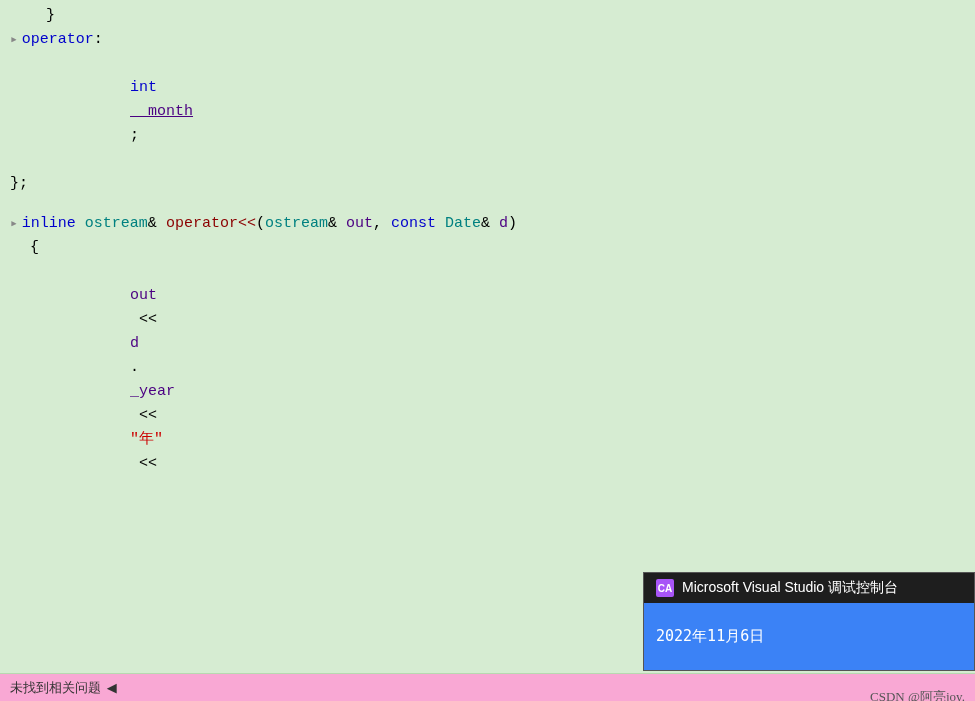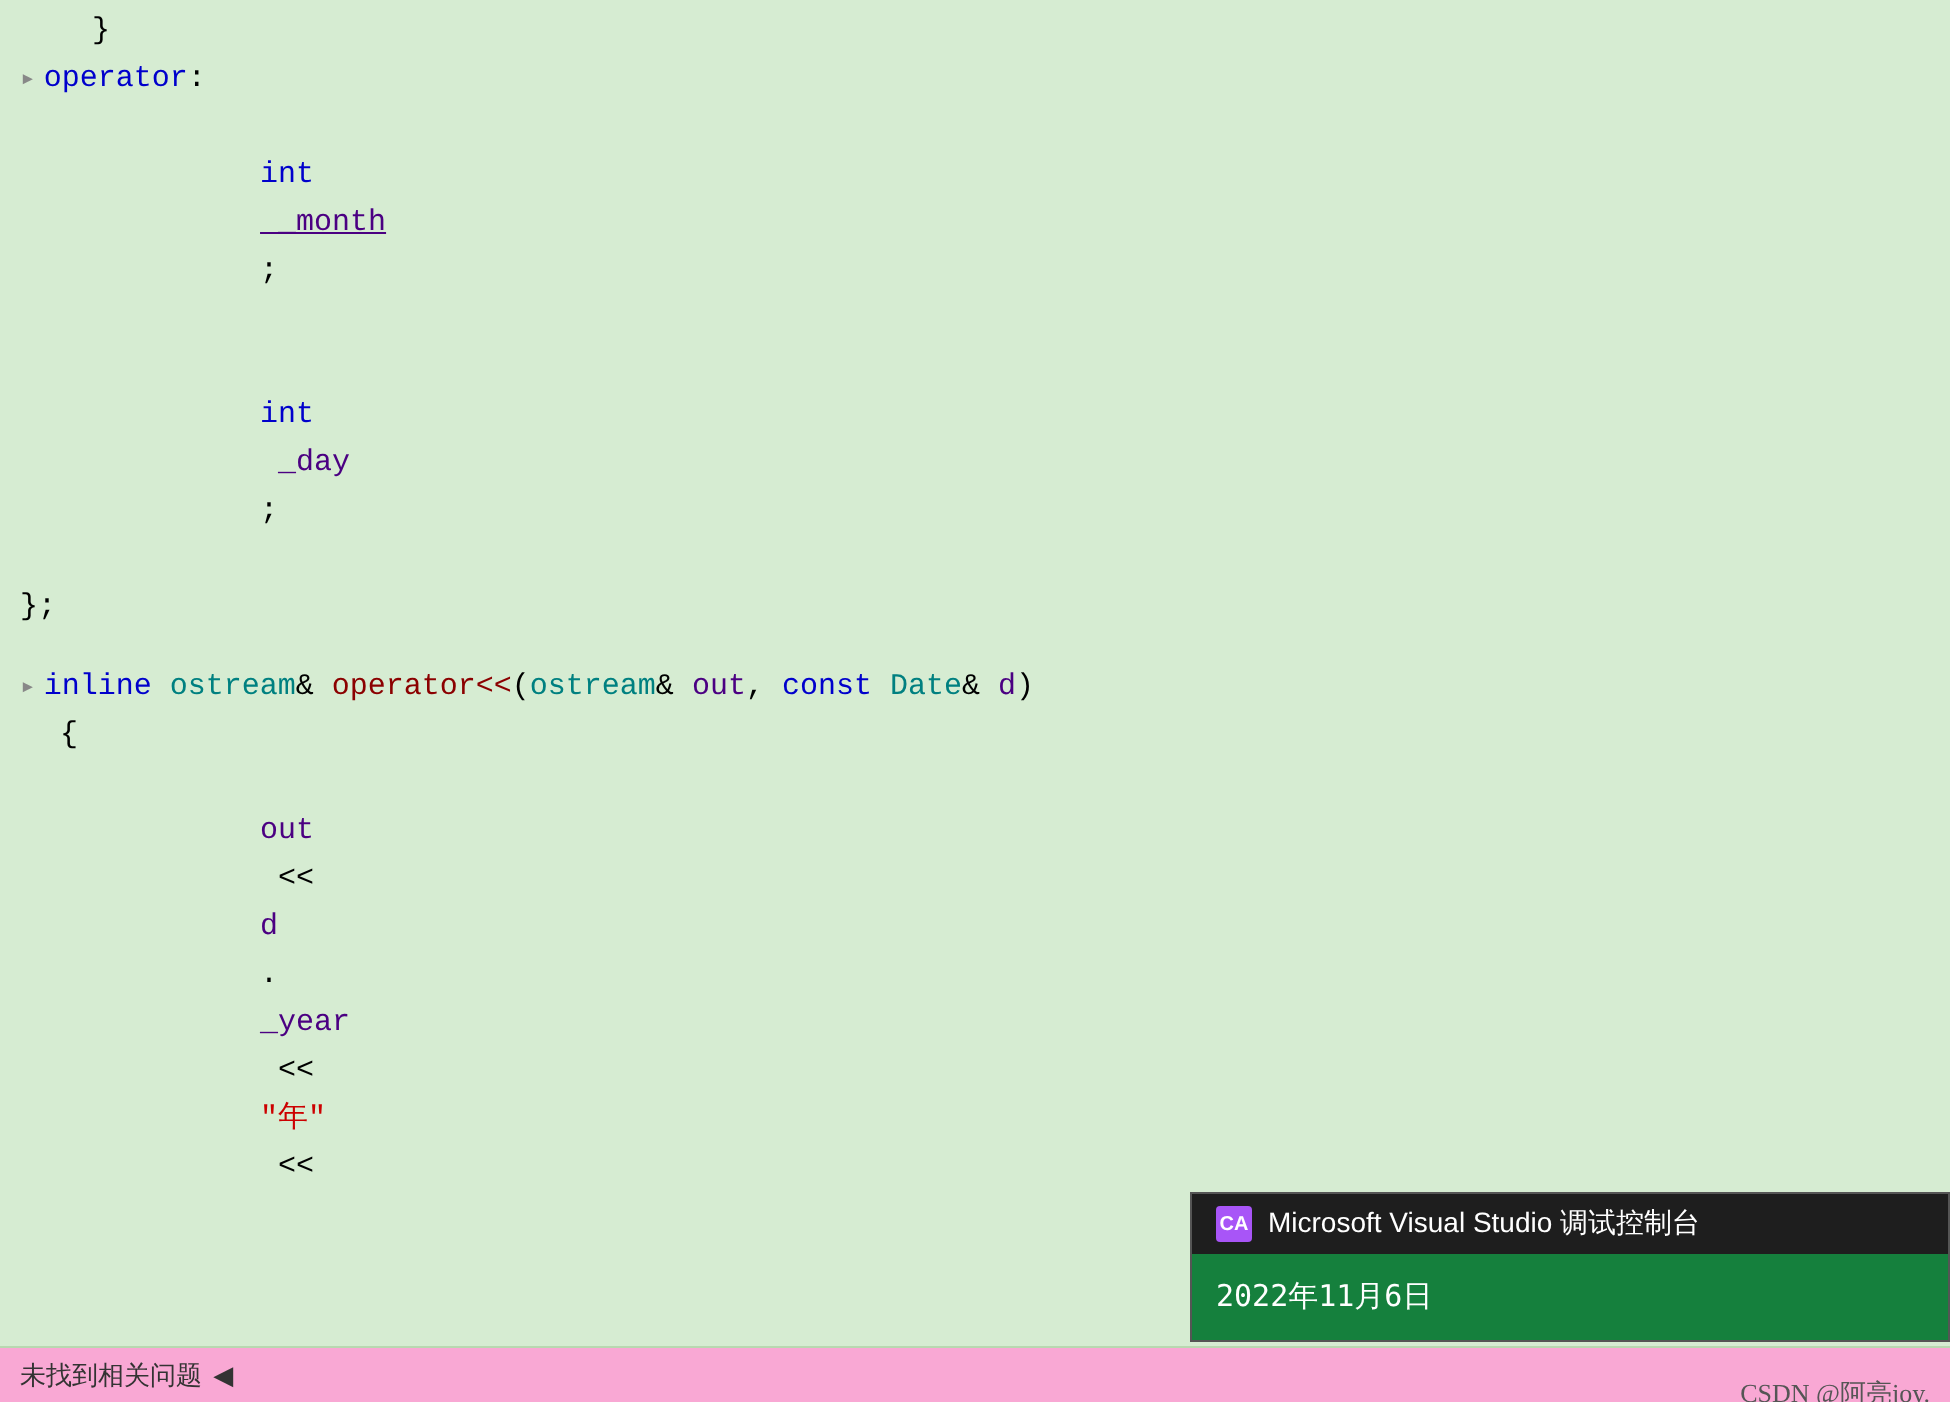--- a/index.html
+++ b/index.html
@@ -46,21 +46,21 @@
       margin-right: 4px;
       font-size: 13px;
       user-select: none;
     }
 
     
     .console-popup {
       position: absolute;
       bottom: 30px;
       right: 0;
-      width: 380px;
+      width: 332px;
       background: #000;
       border: 1px solid #555;
       z-index: 10;
     }
 
     .console-title-bar {
       background: #1e1e1e;
       color: #fff;
       padding: 6px 12px;
       font-size: 14px;
@@ -77,23 +77,23 @@
       display: inline-flex;
       align-items: center;
       justify-content: center;
       font-size: 10px;
       color: white;
       font-weight: bold;
       border-radius: 2px;
     }
 
     .console-output {
-      background: #15803d;
+      background: #3b82f6;
       color: #fff;
-      padding: 8px 12px;
+      padding: 20px 12px;
       font-family: 'Consolas', monospace;
       font-size: 15px;
       line-height: 1.8;
     }
 
     
     .bottom-bar {
       position: absolute;
       bottom: 0;
       left: 0;
@@ -143,27 +143,20 @@
 
 
     <div class="line">
       <span style="padding-left:48px;">
         <span class="kw">int</span>
         <span style="color:#4b0082;text-decoration:underline;"> _month</span>
         <span>;</span>
       </span>
     </div>
 
-    <div class="line">
-      <span style="padding-left:48px;">
-        <span class="kw">int</span>
-        <span style="color:#4b0082;"> _day</span>
-        <span>;</span>
-      </span>
-    </div>
 
     <div class="line">
       <span>};</span>
     </div>
 
     <div class="line line-empty"></div>
 
     <div class="line">
       <span class="gutter-mark">▸</span>
       <span class="kw">inline</span>

